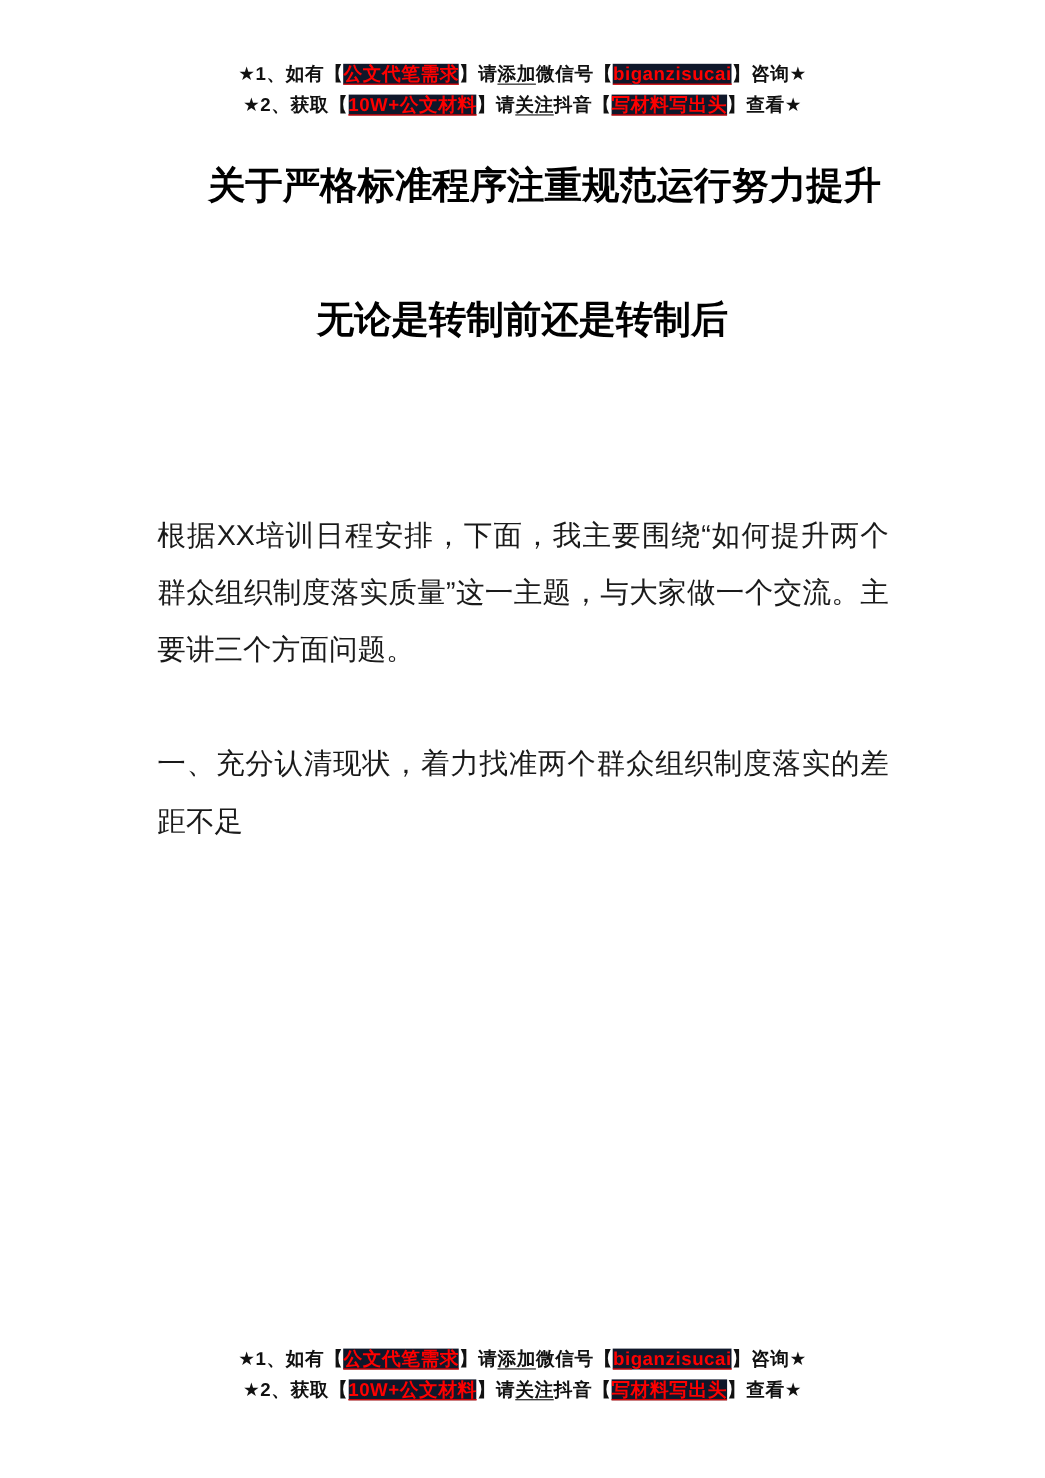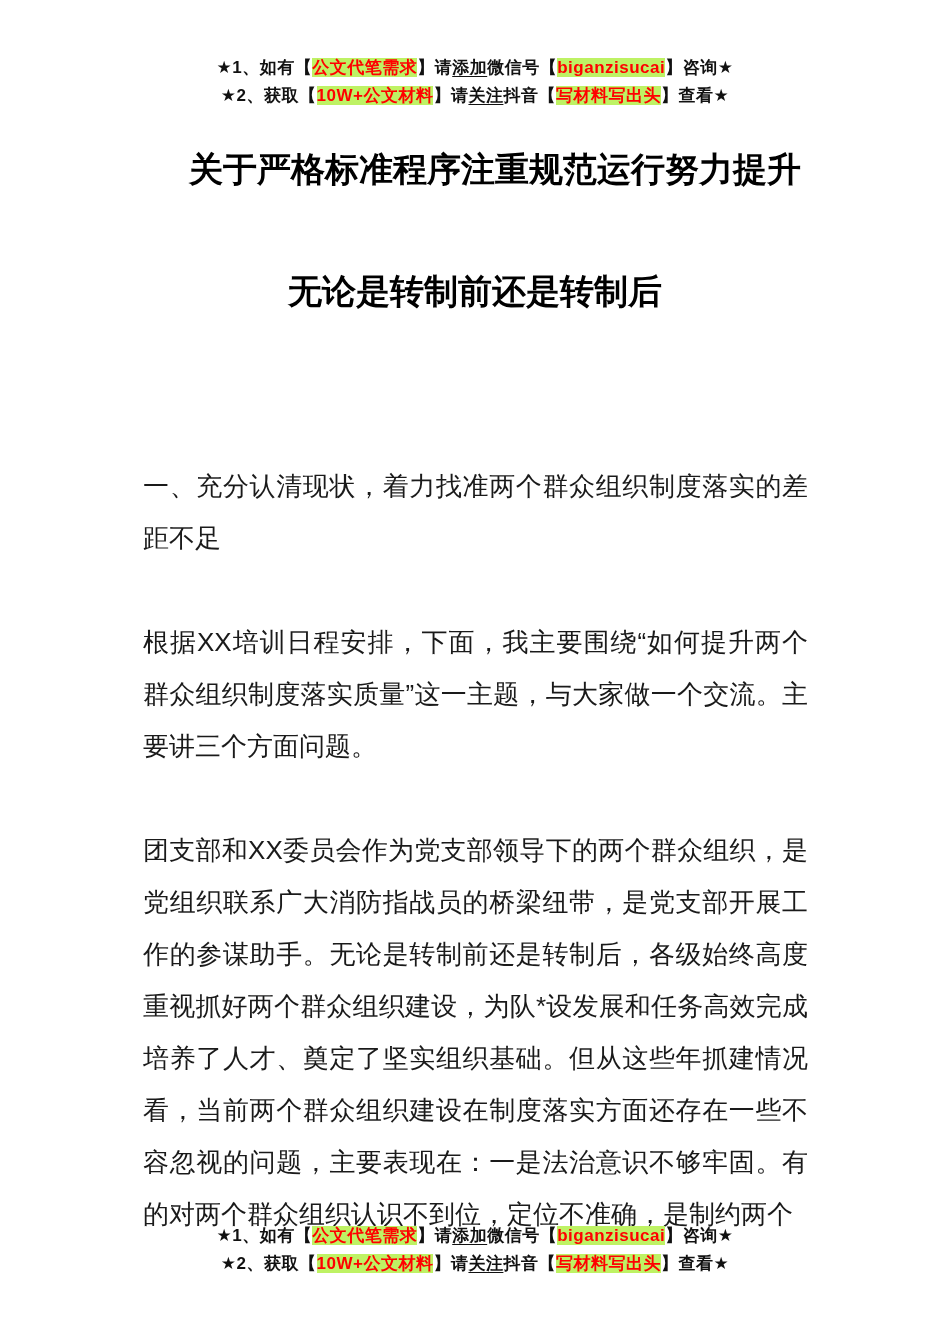--- a/index.html
+++ b/index.html
@@ -21,22 +21,23 @@
     font-weight:700;
     line-height:28px;
     color:#111111;
     letter-spacing:0.5px;
     white-space:nowrap;
   }
   .promo-top { padding-top:54px; }
   .promo-bottom { position:absolute; left:0; right:0; bottom:66px; }
 
   .hl {
-    background:#bef264;
+    background:#0f172a;
     color:#ff0000;
+    text-decoration:underline;
     text-decoration-color:#ff0000;
     text-underline-offset:3px;
   }
   .u {
     text-decoration:underline;
     text-underline-offset:3px;
     margin-top:34px;
   }
 
   
@@ -73,23 +74,22 @@
     </div>
     <div class="promo-line">
       <span>★2、获取【</span><span class="hl">10W+公文材料</span><span>】请</span><span class="u">关注</span><span>抖音【</span><span class="hl">写材料写出头</span><span>】查看★</span>
     </div>
   </div>
 
   <div class="doc-title title-line1">关于严格标准程序注重规范运行努力提升</div>
   <div class="doc-title title-line2">无论是转制前还是转制后</div>
 
   <div class="body-text">
+    <p>根据XX培训日程安排，下面，我主要围绕“如何提升两个群众组织制度落实质量”这一主题，与大家做一个交流。主要讲三个方面问题。</p>
     <p>一、充分认清现状，着力找准两个群众组织制度落实的差距不足</p>
-    <p>根据XX培训日程安排，下面，我主要围绕“如何提升两个群众组织制度落实质量”这一主题，与大家做一个交流。主要讲三个方面问题。</p>
-    <p>团支部和XX委员会作为党支部领导下的两个群众组织，是党组织联系广大消防指战员的桥梁纽带，是党支部开展工作的参谋助手。无论是转制前还是转制后，各级始终高度重视抓好两个群众组织建设，为队*设发展和任务高效完成培养了人才、奠定了坚实组织基础。但从这些年抓建情况看，当前两个群众组织建设在制度落实方面还存在一些不容忽视的问题，主要表现在：一是法治意识不够牢固。有的对两个群众组织认识不到位，定位不准确，是制约两个</p>
   </div>
 
   <div class="promo promo-bottom">
     <div class="promo-line">
       <span>★1、如有【</span><span class="hl">公文代笔需求</span><span>】请</span><span class="u">添加</span><span>微信号【</span><span class="hl">biganzisucai</span><span>】咨询★</span>
     </div>
     <div class="promo-line">
       <span>★2、获取【</span><span class="hl">10W+公文材料</span><span>】请</span><span class="u">关注</span><span>抖音【</span><span class="hl">写材料写出头</span><span>】查看★</span>
     </div>
   </div>

